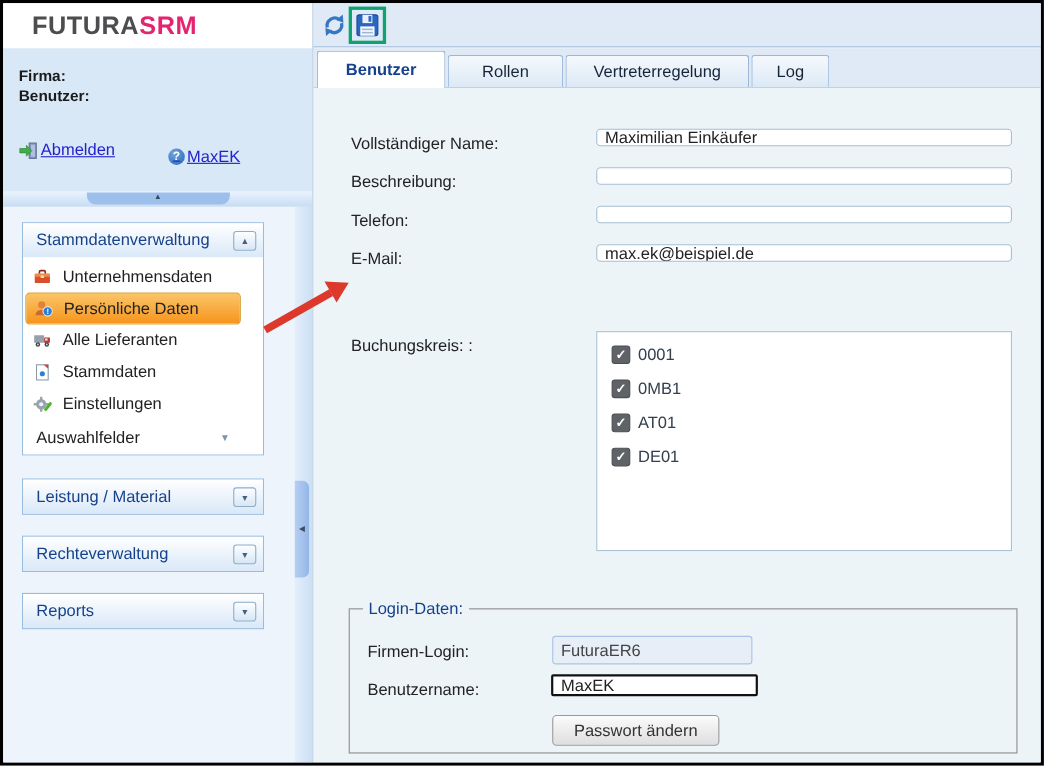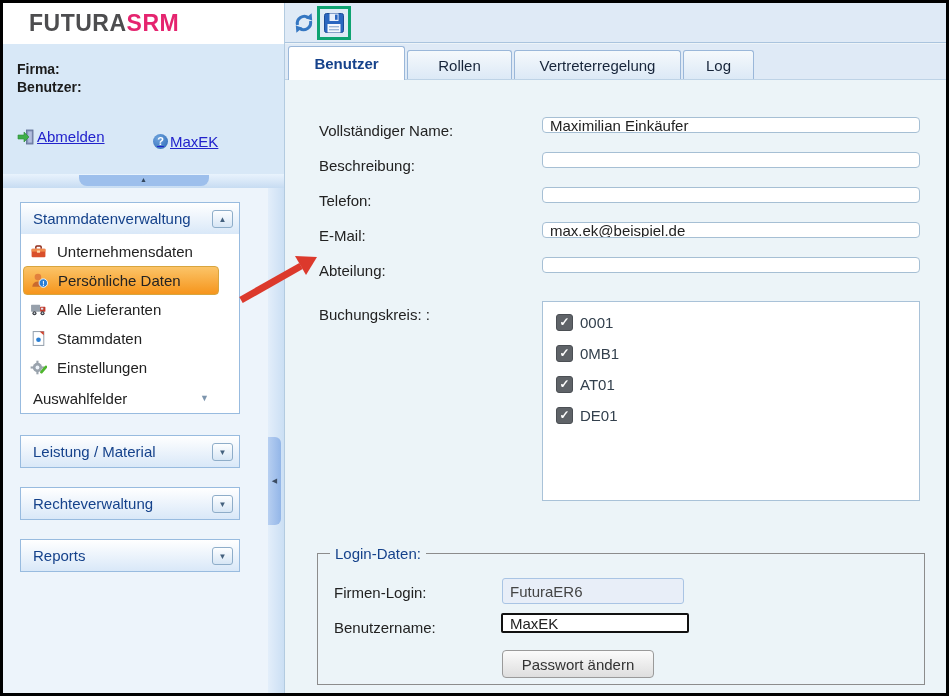--- a/index.html
+++ b/index.html
@@ -258,24 +258,20 @@
         <input value="" style="">
       </div>
       <div class="form-row r3">
         <label>Telefon:</label>
         <input value="" style="">
       </div>
       <div class="form-row r4">
         <label>E-Mail:</label>
         <input value="max.ek@beispiel.de" style="">
       </div>
-      <div class="form-row r5">
-        <label>Abteilung:</label>
-        <input value="" style="">
-      </div>
 
       <div class="bk-label">Buchungskreis: :</div>
       <div class="listbox">
         <div class="cb-row cb-r1">
           <span class="cb">✓</span>
           <span class="cb-label">0001</span>
         </div>
         <div class="cb-row cb-r2">
           <span class="cb">✓</span>
           <span class="cb-label">0MB1</span>

